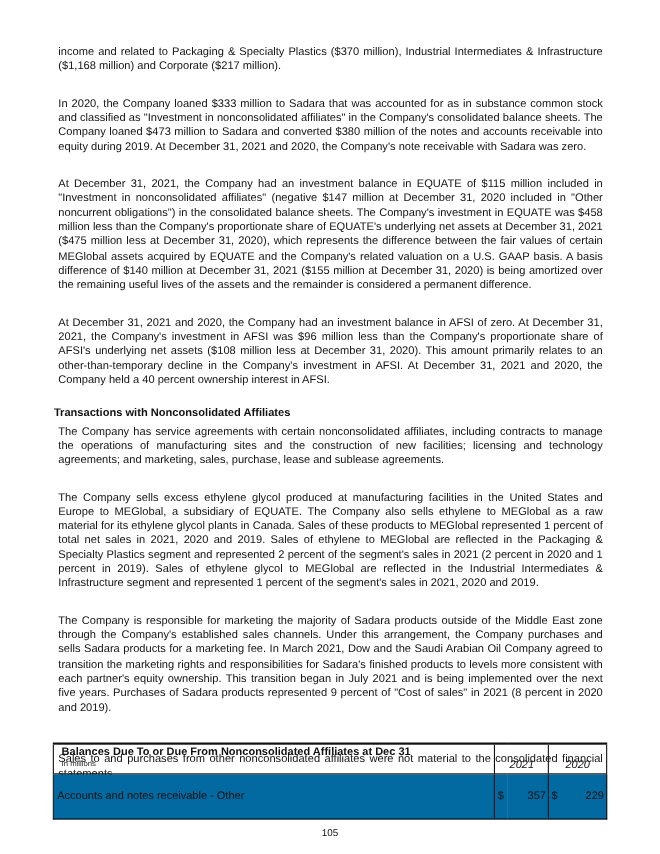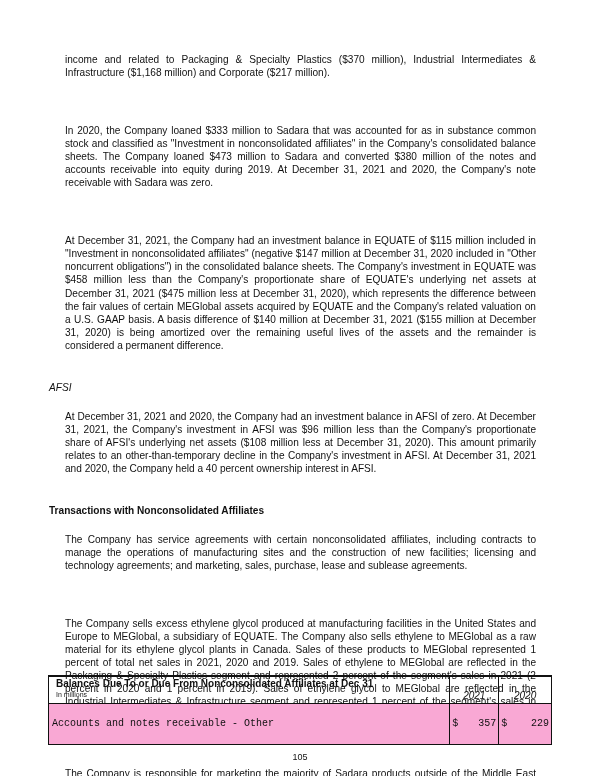--- a/index.html
+++ b/index.html
@@ -15,21 +15,21 @@
       font-family: "Liberation Sans", sans-serif;
       color: #111111;
     }
     .page {
       position: absolute;
       left: 49px;
       top: 37px;
       width: 503px;
     }
     p {
-      margin: 16px;
+      margin: 4px;
       font-size: 10.1px;
       line-height: 13.05px;
       text-align: justify;
     }
     .gap { height: 13px; }
     .sub-heading {
       font-style: italic;
       font-size: 10.1px;
       line-height: 13px;
       margin: 0;
@@ -81,21 +81,21 @@
     .fin-table .year-cell {
       border-left: 1px solid #111;
       text-align: center;
       font-style: italic;
       vertical-align: bottom;
       line-height: 14px;
       padding-bottom: 0;
     }
     .fin-table .last-col { border-right: 1px solid #111; }
     .fin-table .data-row td { border-top: 1px solid #111; }
-    .fin-table .data-row.shaded td { background: #f9a8d4; font-family: Liberation Mono, monospace; }
+    .fin-table .data-row.shaded td { background: #0369a1; }
     .fin-table .label-cell {
       border-left: 1px solid #111;
       padding-left: 3px;
     }
     .fin-table .cur-cell {
       border-left: 1px solid #111;
       width: 8px;
       padding: 0 1px 0 2px;
     }
     .fin-table .val-cell {
@@ -116,21 +116,20 @@
 </head>
 <body>
 
 <div class="page">
   <p>income and related to Packaging &amp; Specialty Plastics ($370 million), Industrial Intermediates &amp; Infrastructure ($1,168 million) and Corporate ($217 million).</p>
   <div class="gap"></div>
   <p>In 2020, the Company loaned $333 million to Sadara that was accounted for as in substance common stock and classified as "Investment in nonconsolidated affiliates" in the Company's consolidated balance sheets. The Company loaned $473 million to Sadara and converted $380 million of the notes and accounts receivable into equity during 2019. At December 31, 2021 and 2020, the Company's note receivable with Sadara was zero.</p>
   <div class="gap"></div>
   <p>At December 31, 2021, the Company had an investment balance in EQUATE of $115 million included in "Investment in nonconsolidated affiliates" (negative $147 million at December 31, 2020 included in "Other noncurrent obligations") in the consolidated balance sheets. The Company's investment in EQUATE was $458 million less than the Company's proportionate share of EQUATE's underlying net assets at December 31, 2021 ($475 million less at December 31, 2020), which represents the difference between the fair values of certain MEGlobal assets acquired by EQUATE and the Company's related valuation on a U.S. GAAP basis. A basis difference of $140 million at December 31, 2021 ($155 million at December 31, 2020) is being amortized over the remaining useful lives of the assets and the remainder is considered a permanent difference.</p>
   <div class="gap"></div>
-  <div class="sub-heading">AFSI</div>
   <p>At December 31, 2021 and 2020, the Company had an investment balance in AFSI of zero. At December 31, 2021, the Company's investment in AFSI was $96 million less than the Company's proportionate share of AFSI's underlying net assets ($108 million less at December 31, 2020). This amount primarily relates to an other-than-temporary decline in the Company's investment in AFSI. At December 31, 2021 and 2020, the Company held a 40 percent ownership interest in AFSI.</p>
   <div class="gap"></div>
   <div class="section-heading">Transactions with Nonconsolidated Affiliates</div>
   <p>The Company has service agreements with certain nonconsolidated affiliates, including contracts to manage the operations of manufacturing sites and the construction of new facilities; licensing and technology agreements; and marketing, sales, purchase, lease and sublease agreements.</p>
   <div class="gap"></div>
   <p>The Company sells excess ethylene glycol produced at manufacturing facilities in the United States and Europe to MEGlobal, a subsidiary of EQUATE. The Company also sells ethylene to MEGlobal as a raw material for its ethylene glycol plants in Canada. Sales of these products to MEGlobal represented 1 percent of total net sales in 2021, 2020 and 2019. Sales of ethylene to MEGlobal are reflected in the Packaging &amp; Specialty Plastics segment and represented 2 percent of the segment's sales in 2021 (2 percent in 2020 and 1 percent in 2019). Sales of ethylene glycol to MEGlobal are reflected in the Industrial Intermediates &amp; Infrastructure segment and represented 1 percent of the segment's sales in 2021, 2020 and 2019.</p>
   <div class="gap"></div>
   <p>The Company is responsible for marketing the majority of Sadara products outside of the Middle East zone through the Company's established sales channels. Under this arrangement, the Company purchases and sells Sadara products for a marketing fee. In March 2021, Dow and the Saudi Arabian Oil Company agreed to transition the marketing rights and responsibilities for Sadara's finished products to levels more consistent with each partner's equity ownership. This transition began in July 2021 and is being implemented over the next five years. Purchases of Sadara products represented 9 percent of "Cost of sales" in 2021 (8 percent in 2020 and 2019).</p>
   <div class="gap"></div>
   <div class="gap"></div>

